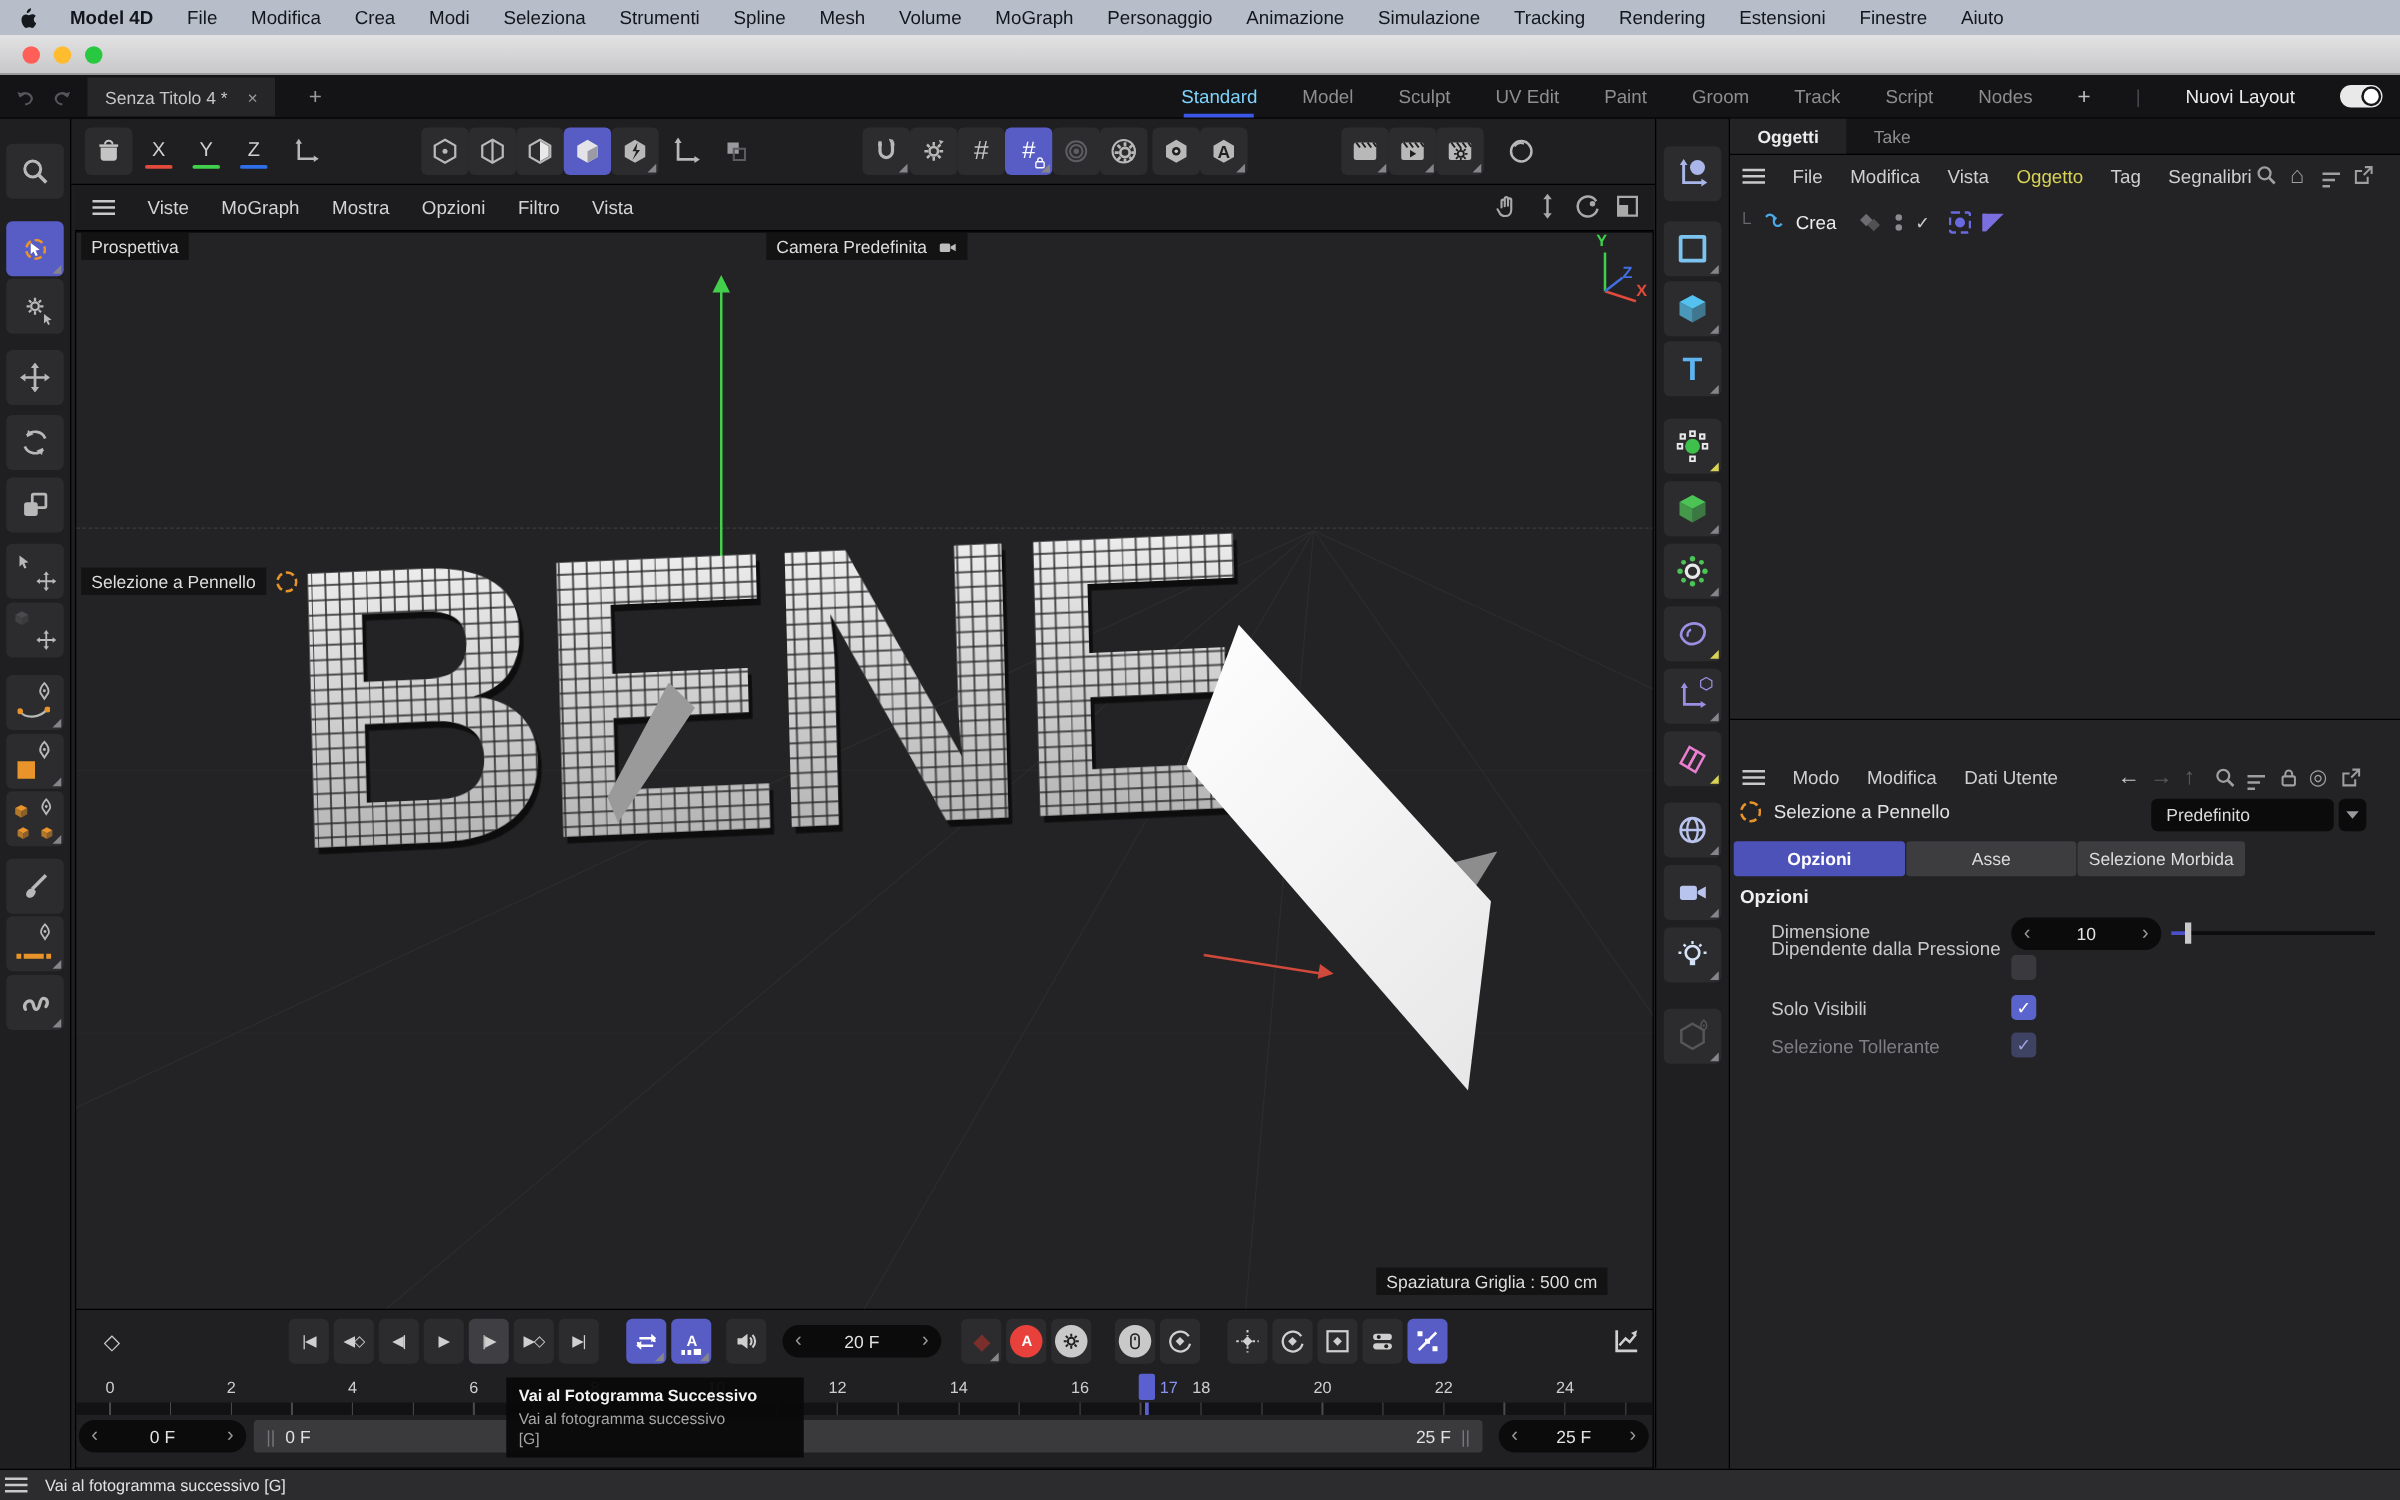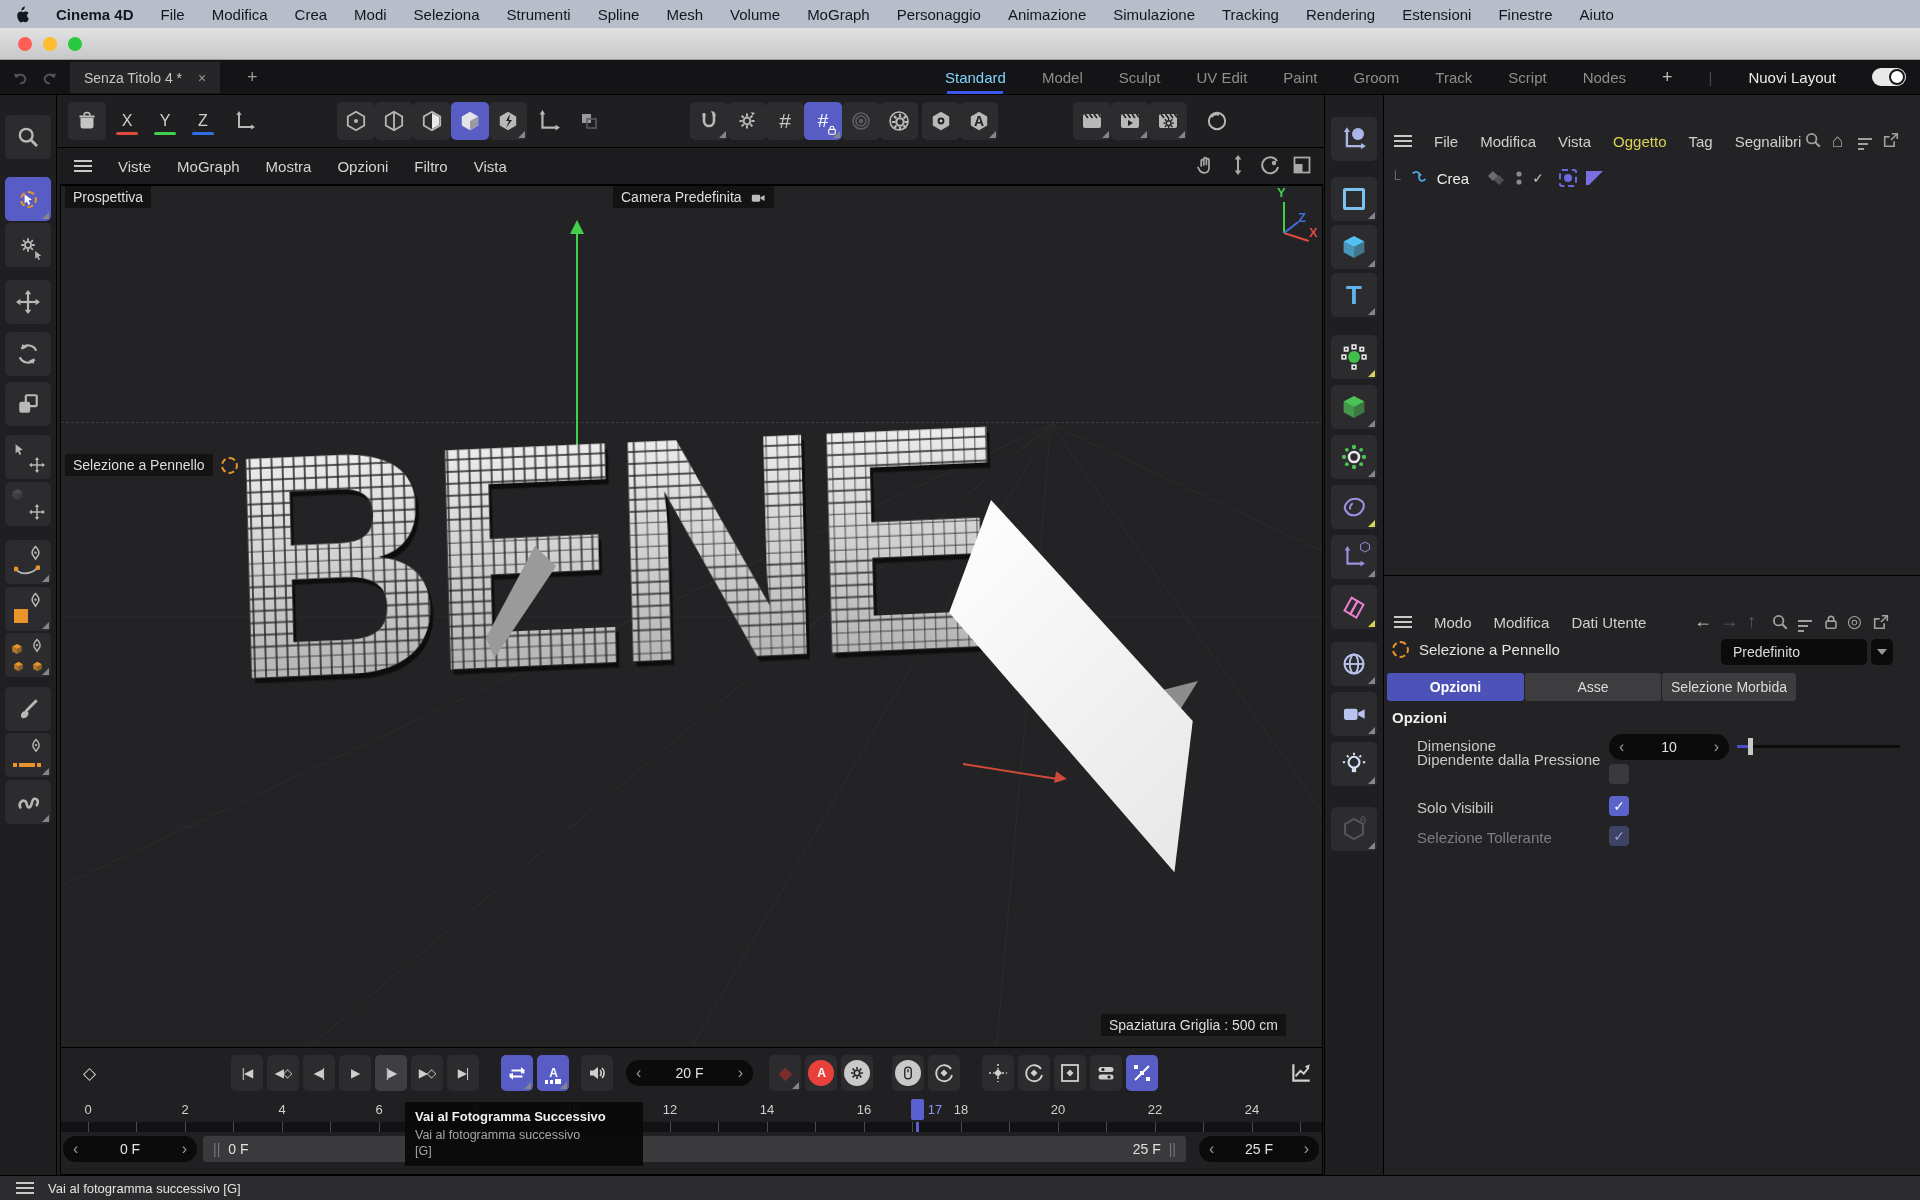--- a/index.html
+++ b/index.html
@@ -69,21 +69,21 @@
          justify-content:space-between;color:#e3e3e3;font-size:14px;padding:0 10px;box-sizing:border-box}
   .chev{color:#9a9a9a;font-size:16px}
   .rulnum{position:absolute;top:54px;transform:translateX(-50%);font-size:13px;color:#cfcfcf}
   .ticks{position:absolute;left:0;right:0;top:74px;height:10px;background:#121214;
          background-image:repeating-linear-gradient(90deg,#4a4a4c 0 1px,transparent 1px 48.5px);background-position:75px 0}
   .tooltip{position:absolute;left:344px;top:54px;width:238px;background:rgba(9,9,9,.96);z-index:60;padding:7px 10px;box-sizing:border-box}
   .tooltip .t{font-size:13px;font-weight:bold;color:#f2f2f2;margin-bottom:4px}
   .tooltip .b{font-size:12.5px;color:#a6a6a6;line-height:1.25}
   
   .statusbar{left:0;top:1175px;width:1920px;height:25px;background:#2c2c2e;border-top:1px solid #000;
-             box-sizing:border-box;display:flex;align-items:center;gap:14px;padding-left:16px;font-size:13px;color:#e2e2e2}
+             box-sizing:border-box;display:flex;align-items:center;gap:14px;padding-left:4px;font-size:13px;color:#e2e2e2}
   
   .rightcol{left:1324px;top:95px;width:60px;height:1080px;background:#1f1f21;border-left:1px solid #000;
             border-right:1px solid #000;box-sizing:border-box}
   .rbtn{position:absolute;left:6px;width:46px;height:44px;background:#2c2c2e;border-radius:5px;
         display:flex;align-items:center;justify-content:center}
   
   .rightpanel{left:1384px;top:95px;width:536px;height:1080px;background:#232325;box-sizing:border-box}
   .ptabs{position:absolute;left:0;right:0;height:28px;background:#151517;border-bottom:1px solid #000;display:flex;font-size:14px}
   .ptab{padding:0 22px;display:flex;align-items:center;color:#8f8f8f}
   .ptab.active{background:#232325;color:#ececec;font-weight:bold}
@@ -325,21 +325,21 @@
       </symbol>
 </defs>
 </svg>
 
 <div id="app">
 
   <div class="r menubar">
     <svg width="15" height="18" style="color:#15181d">
         <use href="#s-apple"></use>
       </svg>
-    <span class="app">Cinema 4D</span>
+    <span class="app">Model 4D</span>
     <span>File</span>
     <span>Modifica</span>
     <span>Crea</span>
     <span>Modi</span>
     <span>Seleziona</span>
     <span>Strumenti</span>
     <span>Spline</span>
     <span>Mesh</span>
     <span>Volume</span>
     <span>MoGraph</span>
@@ -923,20 +923,24 @@
           <use href="#s-hex" width="24" height="24"></use>
         </svg>
         <svg width="12" height="12" style="position:absolute;right:8px;top:8px;color:#565659">
           <use href="#s-nib" width="12" height="12"></use>
         </svg>
       </div>
   </div>
 
   <div class="r rightpanel">
 
+    <div class="ptabs" style="top:0">
+      <div class="ptab active">Oggetti</div>
+      <div class="ptab">Take</div>
+    </div>
     <div class="pmenu" style="top:28px">
       <span class="ham">
           <i></i>
           <i></i>
           <i></i>
         </span>
       <span>File</span>
       <span>Modifica</span>
       <span>Vista</span>
       <span class="yellow">Oggetto</span>

